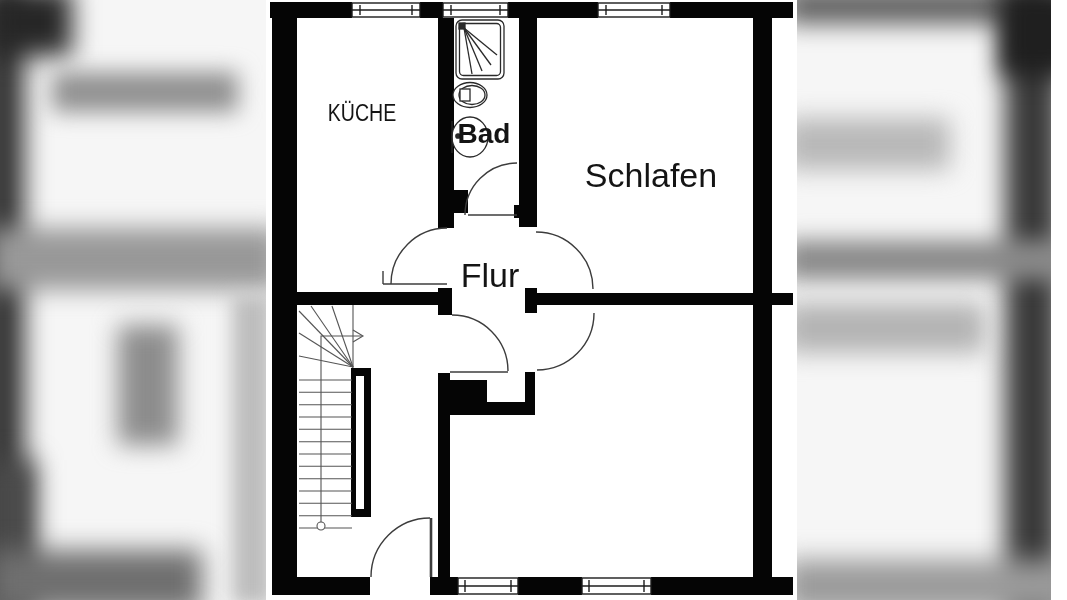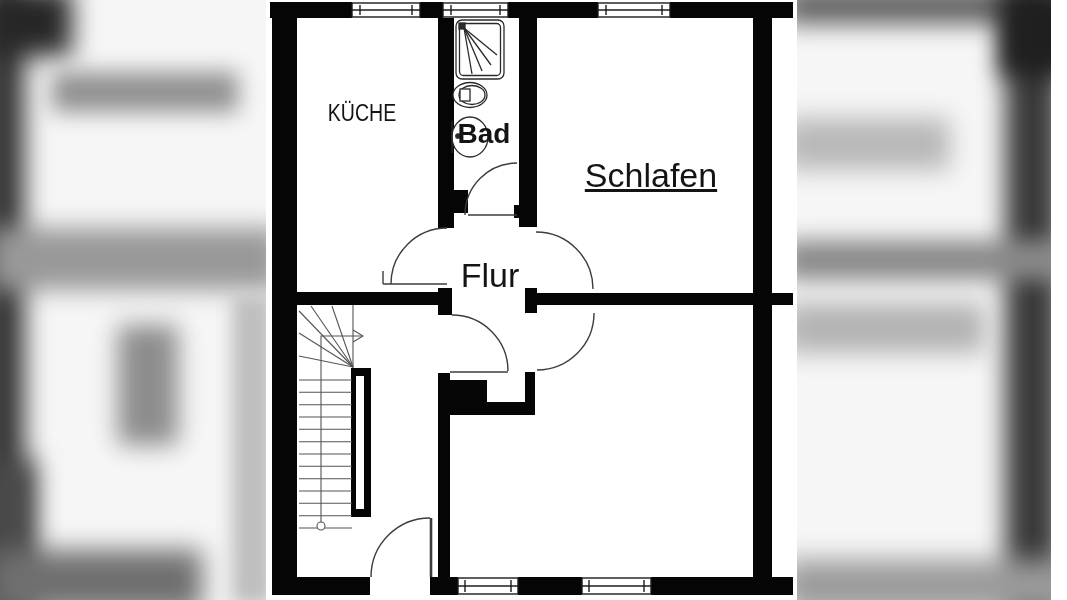--- a/index.html
+++ b/index.html
@@ -32,21 +32,21 @@
   
   .plan-paper{position:absolute;left:266px;top:0;width:531px;height:600px;background:#ffffff;}
   svg.plan{position:absolute;left:0;top:0;width:1067px;height:600px;}
   
   .room-label{
     position:absolute;color:#141414;white-space:nowrap;
     transform:translate(-50%,-50%);line-height:1;letter-spacing:0;
   }
   .lbl-kueche  {left:362px;top:113px;font-size:23px;transform:translate(-50%,-50%) scaleX(.85);}
   .lbl-bad     {left:484px;top:134px;font-size:28px;font-weight:bold;}
-  .lbl-schlafen{left:651px;top:175px;font-size:34px;text-decoration:underline;}
+  .lbl-schlafen{left:651px;top:175px;font-size:34px;}
   .lbl-flur    {left:490px;top:275px;font-size:34px;text-align:center;}
   .lbl-wohnen  {left:659px;top:389px;font-size:34px;}
 </style>
 </head>
 <body>
 
 <div class="stage">
 
   <div class="blur-panel left">
     <div class="blob lp-edge"></div>

